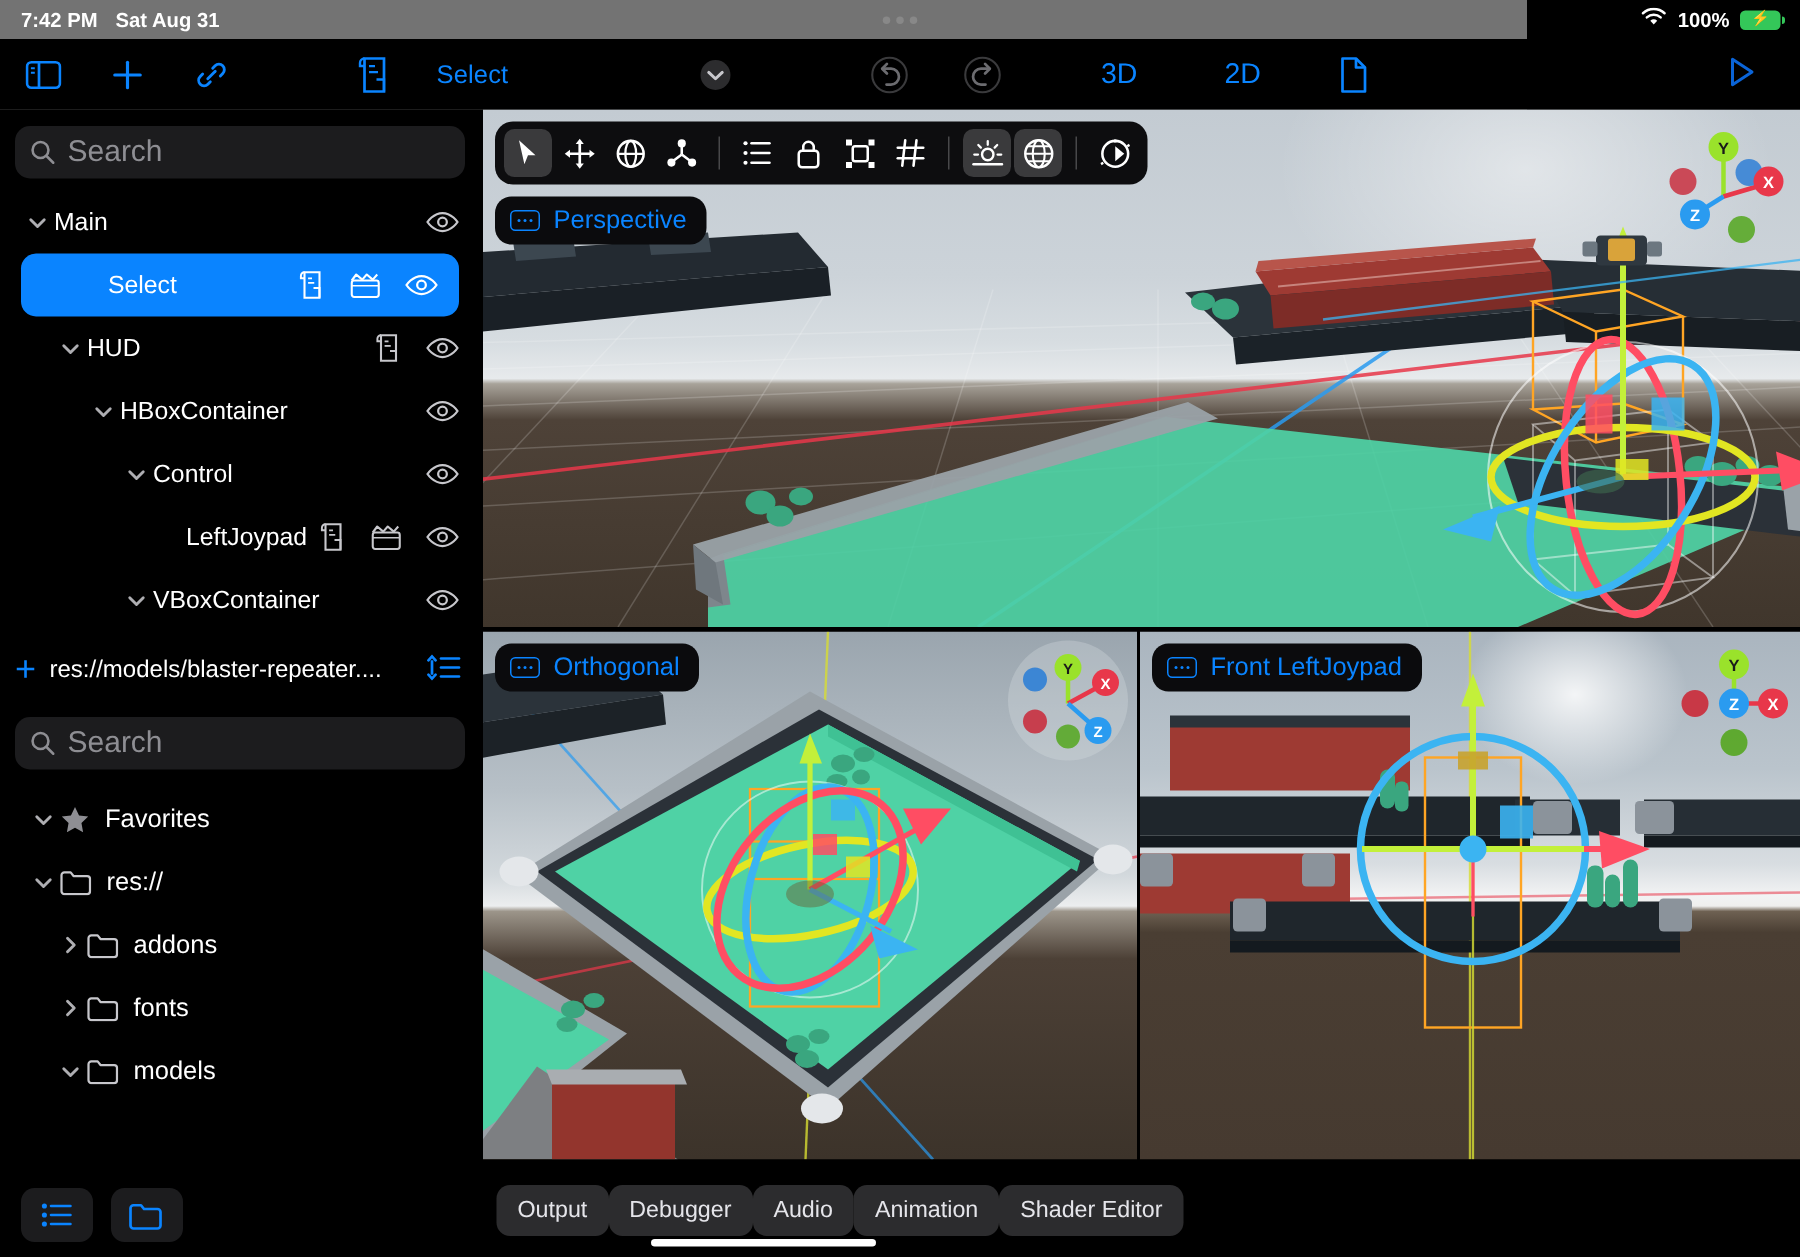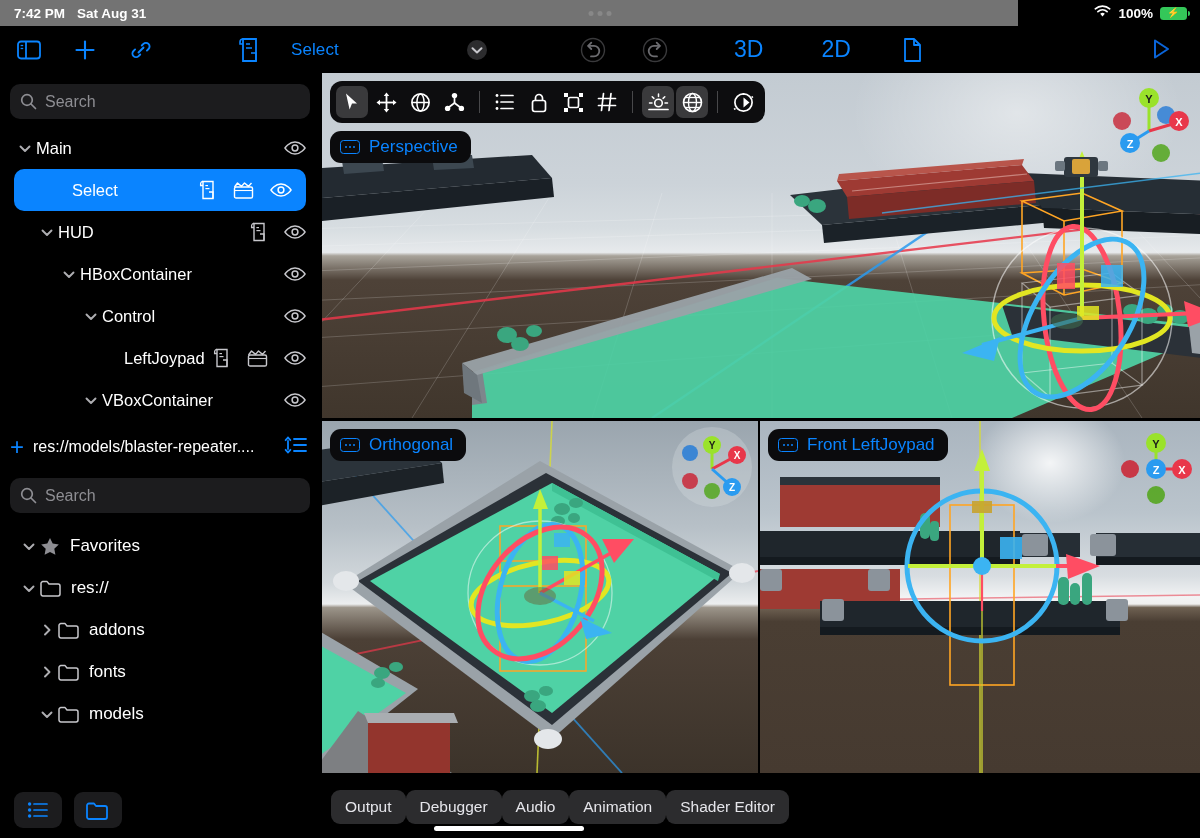--- a/index.html
+++ b/index.html
@@ -38,33 +38,33 @@
     background: #000; display: flex; align-items: center;
   }
   .tb-left { position: absolute; left: 14px; display: flex; align-items: center; gap: 26px; }
   .tb-mid  { position: absolute; left: 446px; display: flex; align-items: center; gap: 0; }
   .tb-right{ position: absolute; right: 24px; }
   .ticon { display: inline-flex; align-items: center; justify-content: center;
            width: 30px; height: 30px; color: #0a84ff; cursor: pointer; }
   .ticon.dim { color: #6c6c70; }
   .tb-txt { color: #0a84ff; font-size: 17px; cursor: pointer; letter-spacing: .1px; }
   .tb-mid .ticon { margin: 0 16px; }
-  .tb-mode { color: #0a84ff; font-size: 23px; font-weight: 500;
+  .tb-mode { color: #0a84ff; font-size: 19px; font-weight: 500;
              padding: 0 10px; cursor: pointer; }
 
   
   .sidebar {
     position: absolute; left: 0; top: 73px; width: 320px; height: 765px;
     background: #000; overflow: hidden;
   }
   .search {
     margin: 11px 10px 0 10px; height: 35px; background: #1c1c1e;
     border-radius: 10px; display: flex; align-items: center; padding: 0 10px; gap: 8px;
   }
-  .search .ph { color: #8e8e93; font-size: 16px; }
+  .search .ph { color: #8e8e93; font-size: 20px; }
   .sicon { color: #8e8e93; display: inline-flex; }
 
   .tree { margin-top: 8px; }
   .trow {
     height: 42px; display: flex; align-items: center; position: relative;
     padding-right: 14px; cursor: pointer;
   }
   .trow.sel { background: #0a84ff; border-radius: 10px; margin: 0 14px; }
   .tw { width: 22px; display: inline-flex; justify-content: center;
         color: #aeaeb2; flex: 0 0 22px; }

